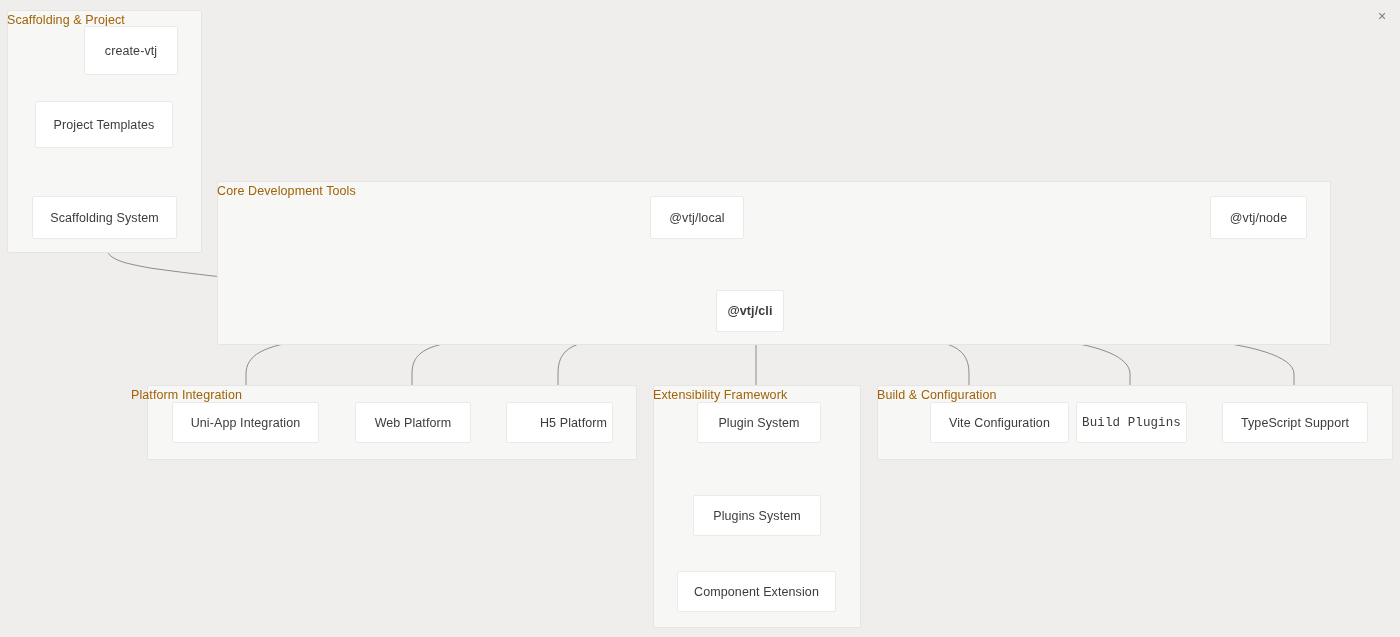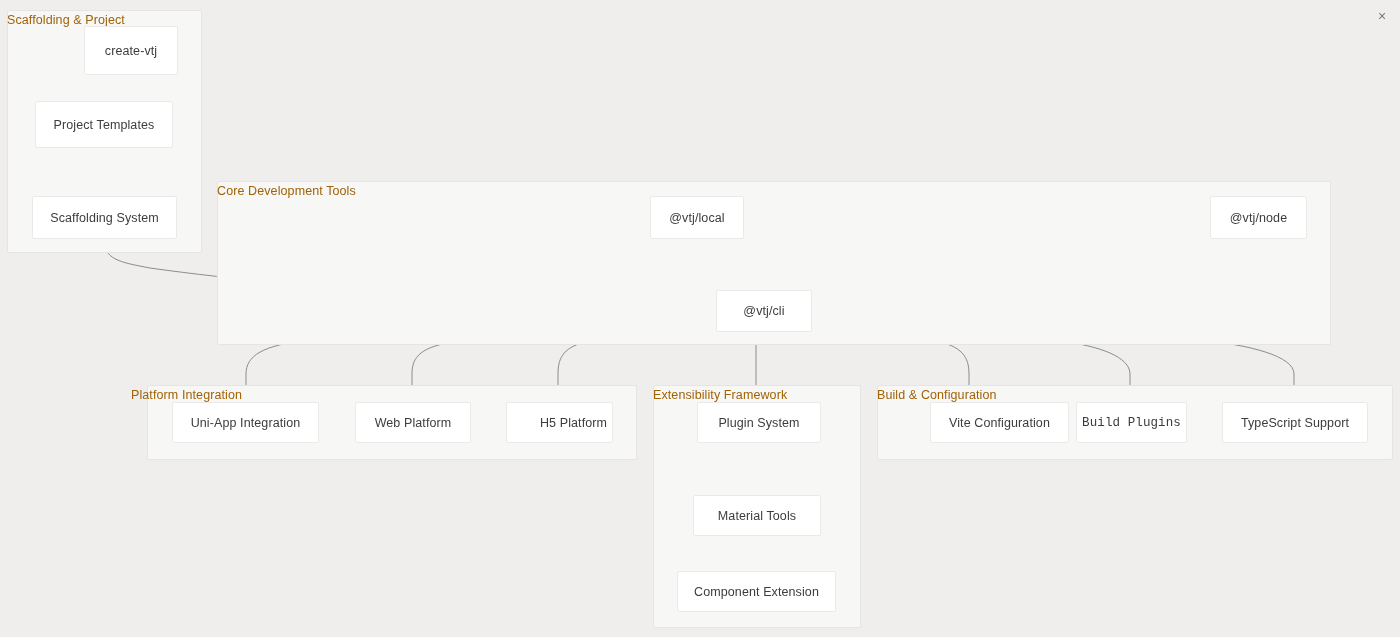--- a/index.html
+++ b/index.html
@@ -118,26 +118,26 @@
       <div class="cluster-label" style="left: 653px; width: 208px; top: 388px;">Extensibility Framework</div>
       <div class="cluster" style="left: 877px; top: 385px; width: 516px; height: 75px;"></div>
       <div class="cluster-label" style="left: 877px; width: 516px; top: 388px;">Build &amp; Configuration</div>
     </div>
   <div id="nodes">
       <div class="node" style="left: 57px; top: 26px; width: 94px; height: 49px; margin-left: 27px;">create-vtj</div>
       <div class="node" style="left: 35px; top: 101px; width: 138px; height: 47px;">Project Templates</div>
       <div class="node" style="left: 32px; top: 196px; width: 145px; height: 43px;">Scaffolding System</div>
       <div class="node" style="left: 650px; top: 196px; width: 94px; height: 43px;">@vtj/local</div>
       <div class="node" style="left: 1210px; top: 196px; width: 97px; height: 43px;">@vtj/node</div>
-      <div class="node" style="left: 716px; top: 290px; width: 96px; height: 42px;">@vtj/cli</div>
+      <div class="node" style="left: 716px; top: 290px; width: 68px; height: 42px; font-weight: bold;">@vtj/cli</div>
       <div class="node" style="left: 172px; top: 402px; width: 147px; height: 41px;">Uni-App Integration</div>
       <div class="node" style="left: 355px; top: 402px; width: 116px; height: 41px;">Web Platform</div>
       <div class="node" style="left: 506px; top: 402px; width: 107px; height: 41px; padding-left: 28px;">H5 Platform</div>
       <div class="node" style="left: 697px; top: 402px; width: 124px; height: 41px;">Plugin System</div>
-      <div class="node" style="left: 693px; top: 495px; width: 128px; height: 41px;">Material Tools</div>
+      <div class="node" style="left: 693px; top: 495px; width: 128px; height: 41px;">Plugins System</div>
       <div class="node" style="left: 677px; top: 571px; width: 159px; height: 41px;">Component Extension</div>
       <div class="node" style="left: 901px; top: 402px; width: 139px; height: 41px; margin-left: 29px;">Vite Configuration</div>
       <div class="node" style="left: 1076px; top: 402px; width: 111px; height: 41px; font-family: Liberation Mono, monospace;">Build Plugins</div>
       <div class="node" style="left: 1222px; top: 402px; width: 146px; height: 41px;">TypeScript Support</div>
     </div>
 
   <button class="close-btn">×</button>
 </div>
 
 </body></html>

